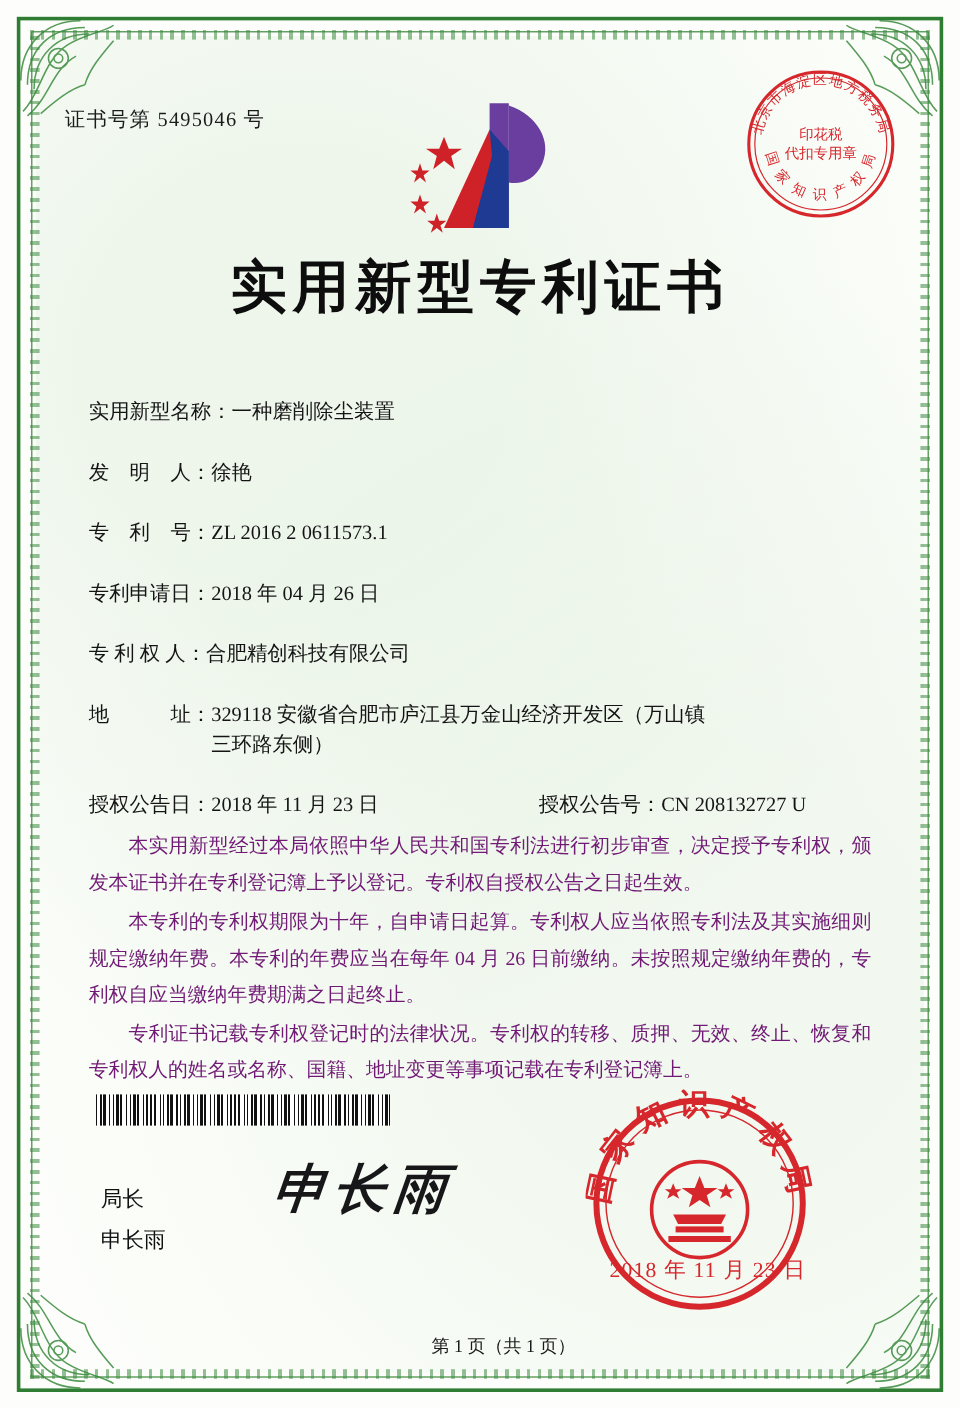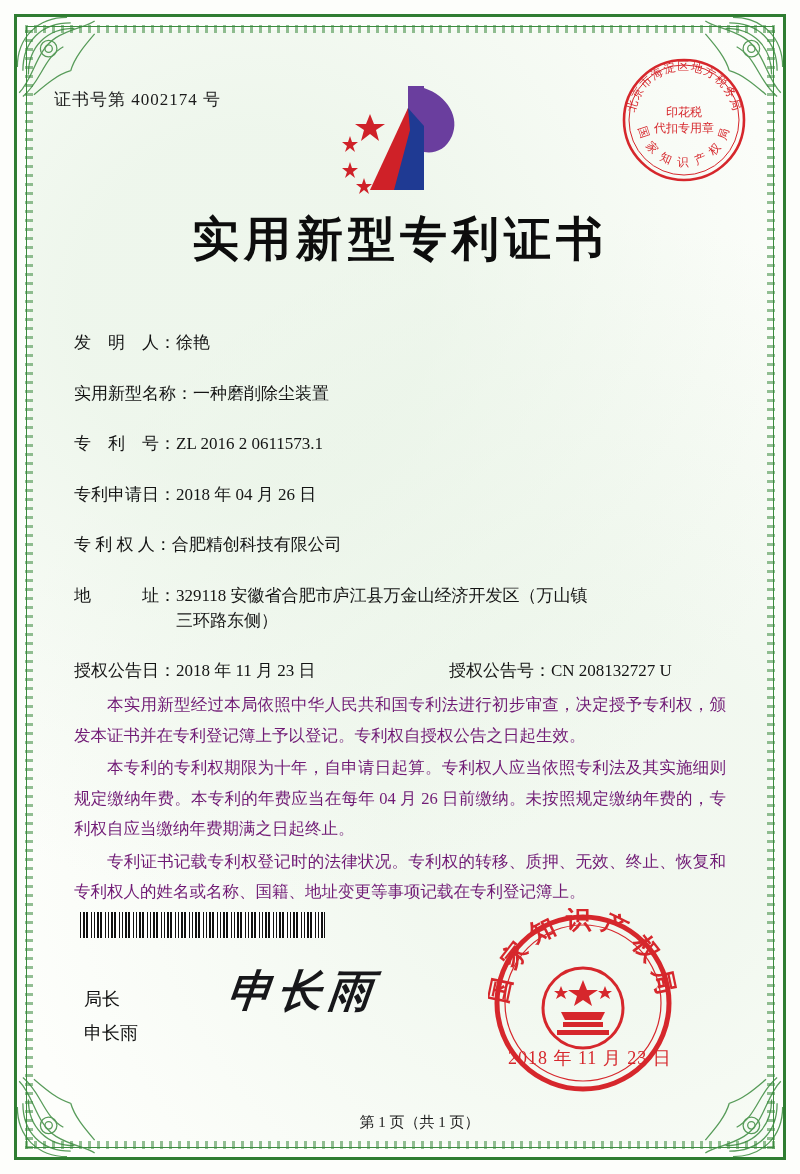--- a/index.html
+++ b/index.html
@@ -250,21 +250,21 @@
       <path d="M20 70 C20 40 40 20 70 20"></path>
       <path d="M10 90 C26 74 28 44 50 30 C66 20 84 18 92 12"></path>
       <path d="M14 94 C34 78 36 52 58 40"></path>
       <circle cx="42" cy="42" r="9"></circle>
       <circle cx="42" cy="42" r="4"></circle>
       <path d="M26 92 C40 80 52 70 66 66"></path>
       <path d="M92 26 C80 40 70 52 66 66"></path>
     </g>
   </svg>
 
-  <div class="cert-no">证书号第 4002174 号</div>
+  <div class="cert-no">证书号第 5495046 号</div>
 
   <svg class="logo" viewBox="0 0 135 120">
     <path d="M78 8 L78 112 L94 112 L94 8 Z" fill="#6a3e9e"></path>
     <path d="M94 10 C118 18 130 40 122 58 C116 72 104 76 94 74 Z" fill="#6a3e9e"></path>
     <path d="M78 30 L62 112 L94 112 L94 48 Z" fill="#1f3a93"></path>
     <path d="M78 30 L40 112 L64 112 L80 52 Z" fill="#cf2128"></path>
     <g fill="#cf2128">
       <polygon points="40,36 44,46 55,46 46,52 49,63 40,56 31,63 34,52 25,46 36,46"></polygon>
       <polygon points="20,58 22,64 28,64 23,68 25,74 20,70 15,74 17,68 12,64 18,64"></polygon>
       <polygon points="20,84 22,90 28,90 23,94 25,100 20,96 15,100 17,94 12,90 18,90"></polygon>
@@ -286,26 +286,26 @@
       <textPath href="#arcBot" startOffset="50%" text-anchor="middle">国 家 知 识 产 权 局</textPath>
     </text>
     <text x="64" y="60" text-anchor="middle" font-size="12" fill="#d6272c" font-family="DejaVu Sans, sans-serif">印花税</text>
     <text x="64" y="76" text-anchor="middle" font-size="12" fill="#d6272c" font-family="DejaVu Sans, sans-serif">代扣专用章</text>
   </svg>
 
   <div class="title">实用新型专利证书</div>
 
   <div class="fields">
     <div class="field">
+      <span class="lbl">实用新型名称：</span>
+      <span class="val">一种磨削除尘装置</span>
+    </div>
+    <div class="field">
       <span class="lbl">发　明　人：</span>
       <span class="val">徐艳</span>
-    </div>
-    <div class="field">
-      <span class="lbl">实用新型名称：</span>
-      <span class="val">一种磨削除尘装置</span>
     </div>
     <div class="field">
       <span class="lbl">专　利　号：</span>
       <span class="val">ZL 2016 2 0611573.1</span>
     </div>
     <div class="field">
       <span class="lbl">专利申请日：</span>
       <span class="val">2018 年 04 月 26 日</span>
     </div>
     <div class="field">

